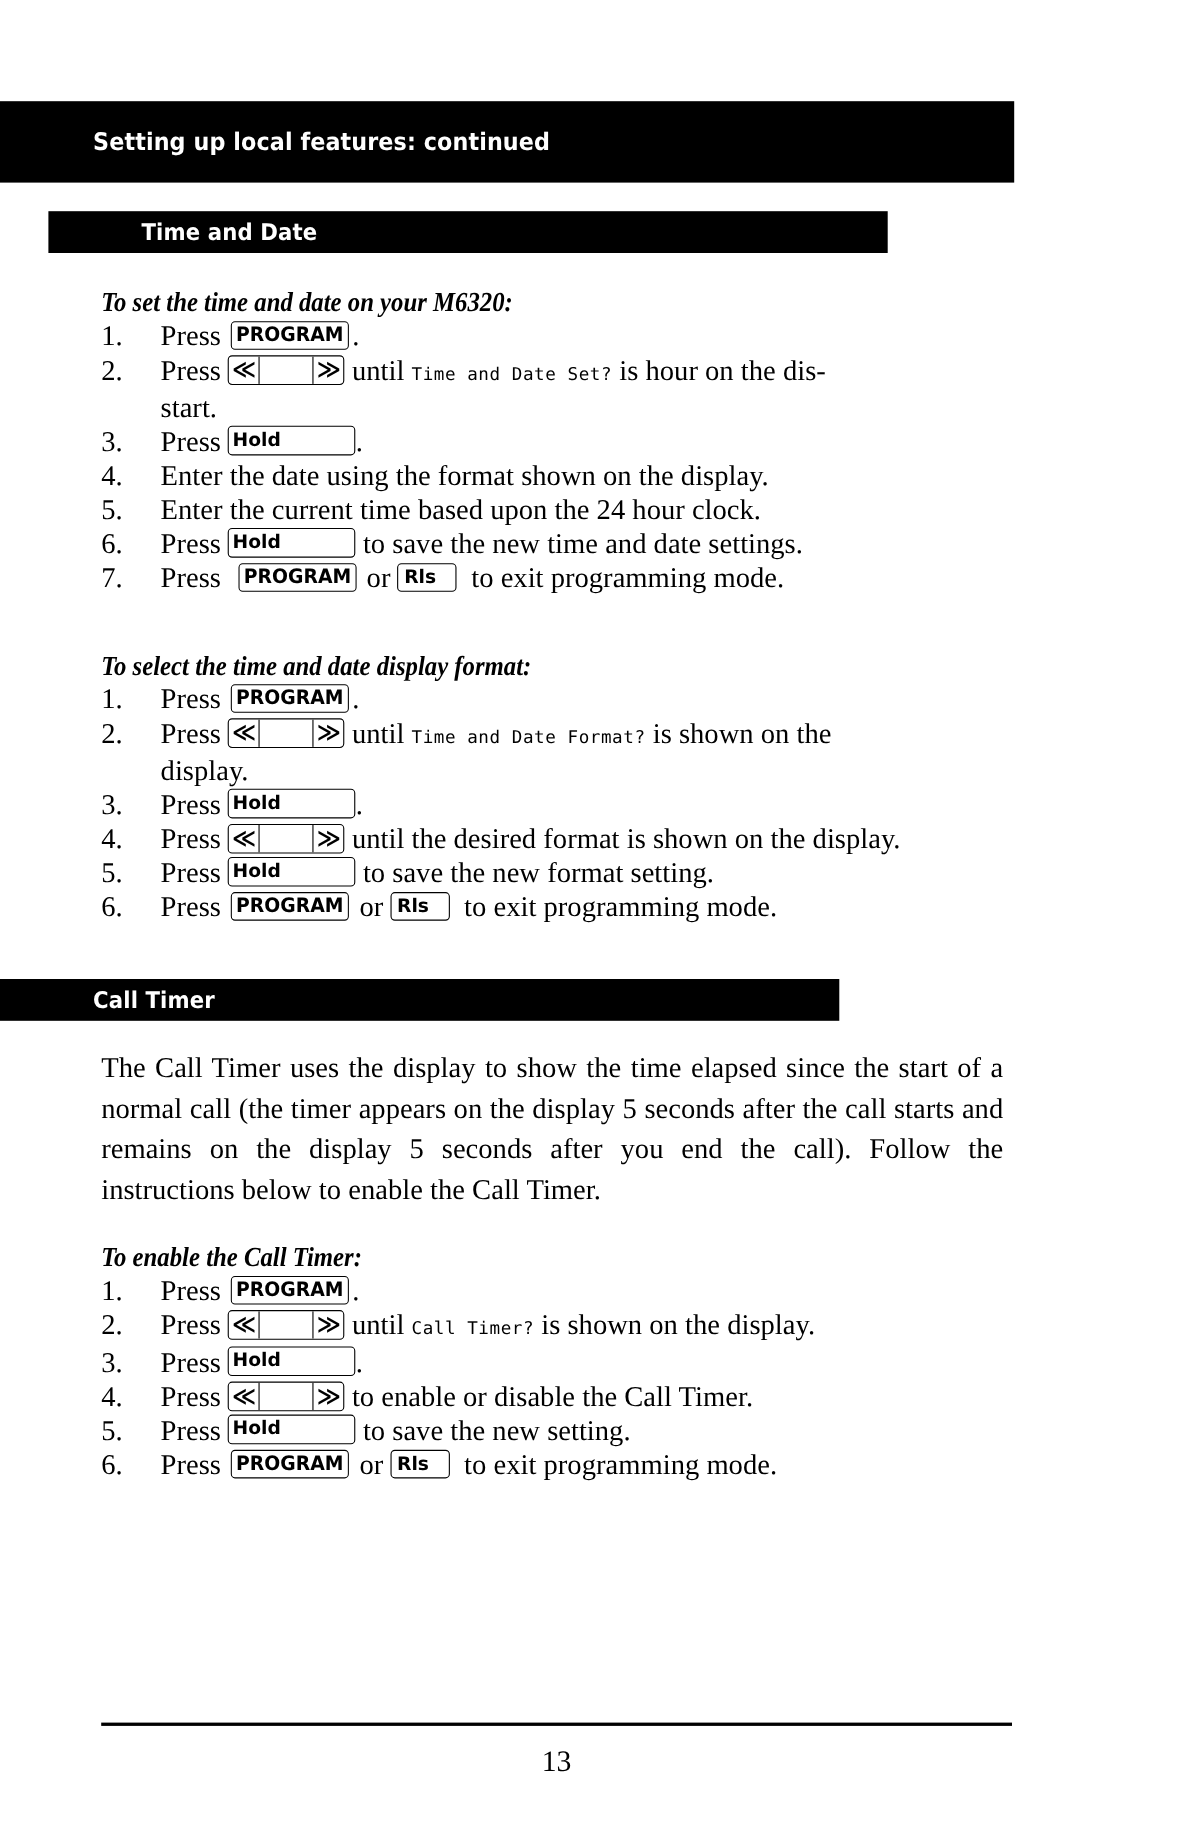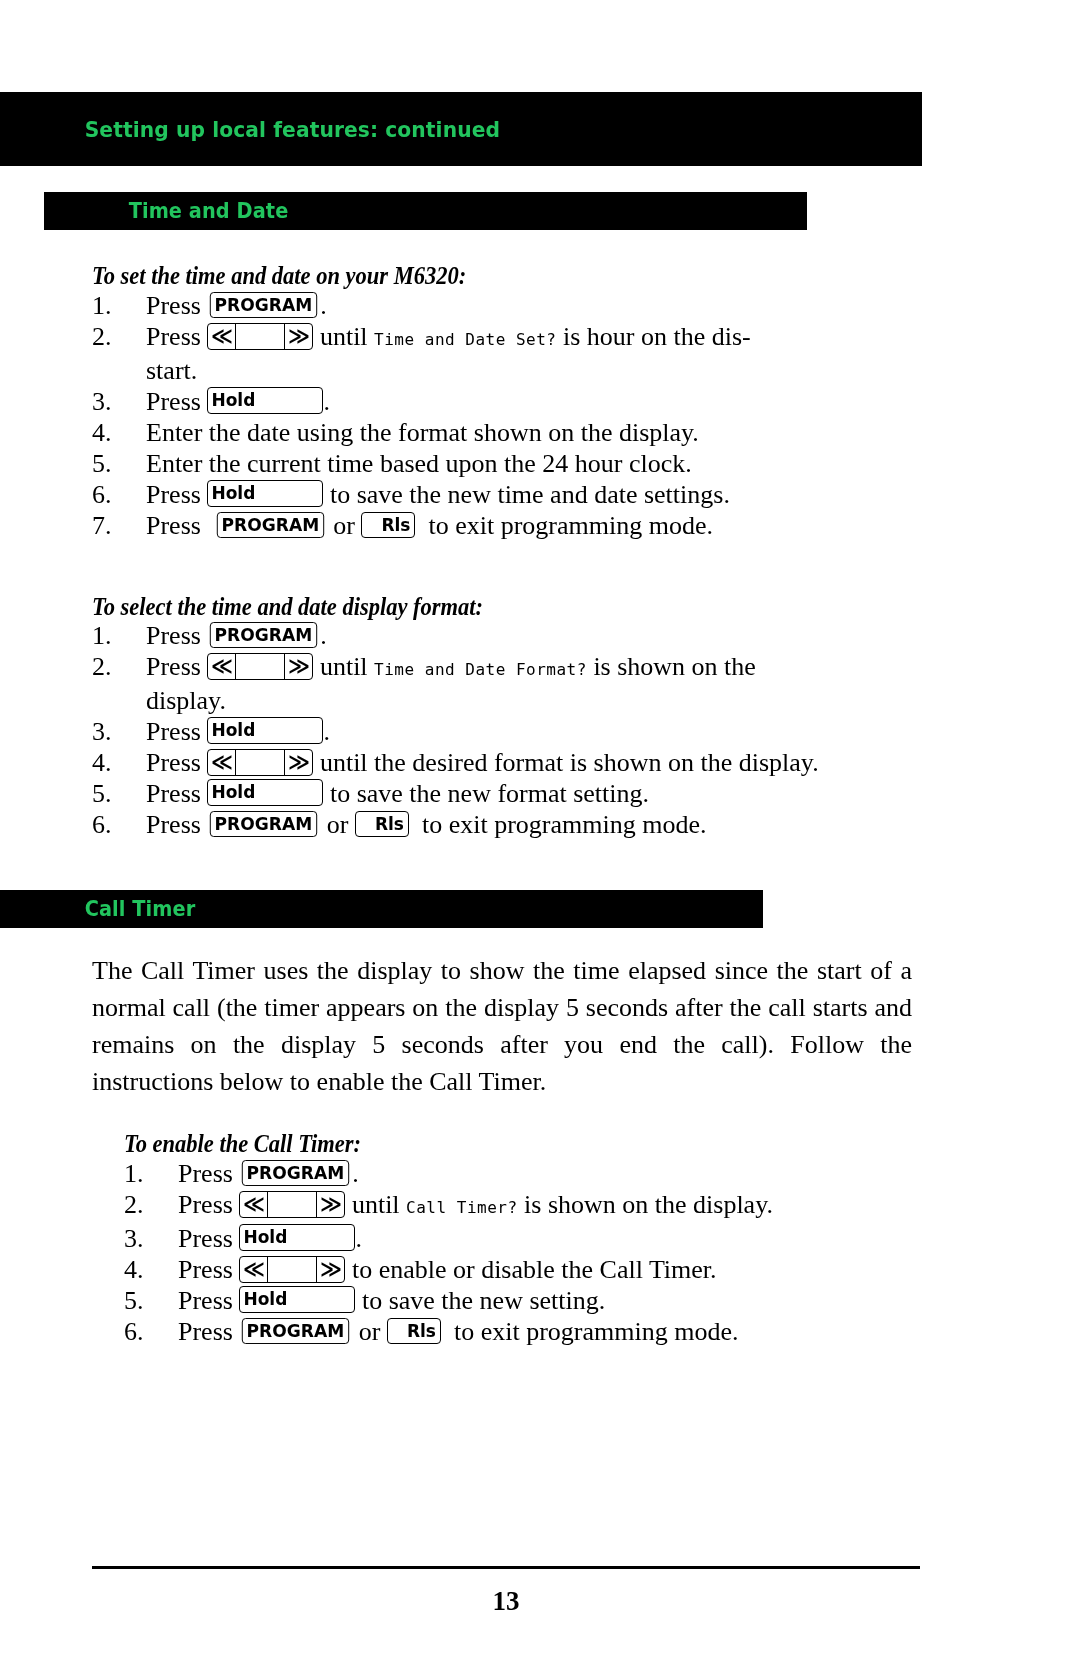--- a/index.html
+++ b/index.html
@@ -22,21 +22,21 @@
     left: 0; top: 0;
     width: 1080px;
     height: 1669px;
   }
 
   
   .banner {
     position: absolute;
     left: 0;
     background: #000000;
-    color: #22c55e;
+    color: #ffffff;
     font-family: "DejaVu Sans", "Liberation Sans", sans-serif;
     font-weight: bold;
     display: flex;
     align-items: center;
     letter-spacing: 0.1px;
   }
   .banner .banner-text {
     padding-left: 92px;
     font-size: 21px;
     transform: scaleX(0.92);
@@ -143,21 +143,21 @@
     line-height: 25px;
     text-align: left;
     padding-left: 3px;
   }
   .key-rls {
     height: 26px;
     width: 54px;
     font-size: 17px;
     line-height: 24px;
     text-align: left;
-    padding-left: 19px;
+    padding-left: 5px;
   }
 
   
   .key-nav {
     height: 27px;
     width: 106px;
     padding: 0;
     display: inline-block;
     vertical-align: -5px;
   }
@@ -197,21 +197,20 @@
     height: 3px;
     background: #000;
   }
   #page-number {
     position: absolute;
     left: 0;
     top: 1586px;
     width: 1012px;
     text-align: center;
     font-size: 27px;
-    font-weight: bold;
   }
 </style>
 </head>
 <body>
 
 <div id="page">
 
   <div class="banner" id="title-bar">
     <span class="banner-text">Setting up local features: continued</span>
   </div>
@@ -296,21 +295,21 @@
         </ol>
       </div>
     </div>
 
   <div class="banner" id="bar-call-timer">
     <span class="banner-text">Call Timer</span>
   </div>
 
   <div class="content" id="block-call-timer" style="top: 952px;">
     <p class="para">The Call Timer uses the display to show the time elapsed since the start of a normal call (the timer appears on the display 5 seconds after the call starts and remains on the display 5 seconds after you end the call). Follow the instructions below to enable the Call Timer.</p>
-    <div id="sub-1-0" style="margin-top: 30px; margin-left: 32px;">
+    <div id="sub-1-0" style="margin-top: 30px;">
         <div>
           <div class="sub-head">To enable the Call Timer:</div>
           <ol class="steps">
             <li>
               <span class="num">1.</span>
               <span class="step-body"><span class="txt">Press </span><span class="key key-program">PROGRAM</span><span class="txt">.</span></span>
             </li>
             <li>
               <span class="num">2.</span>
               <span class="step-body"><span class="txt">Press </span><span class="key key-nav"><span class="nav-inner">

